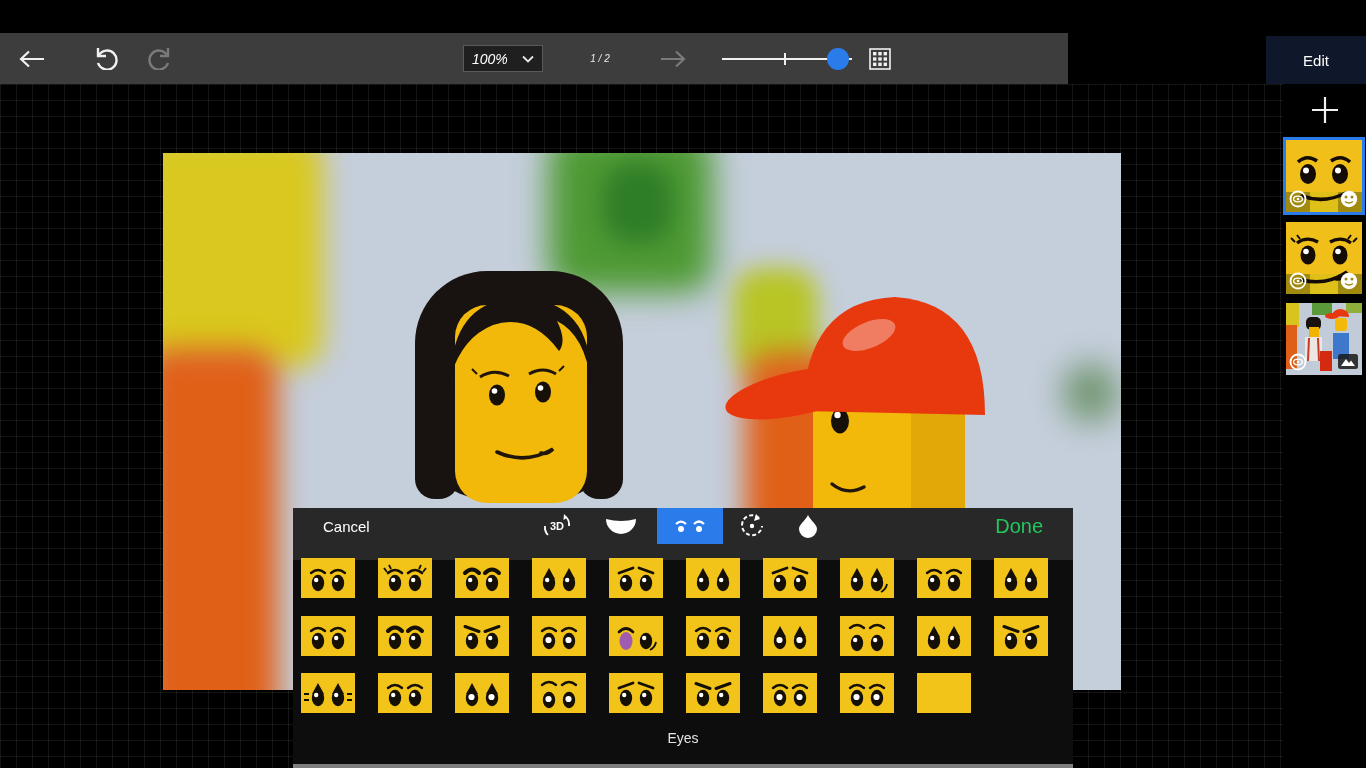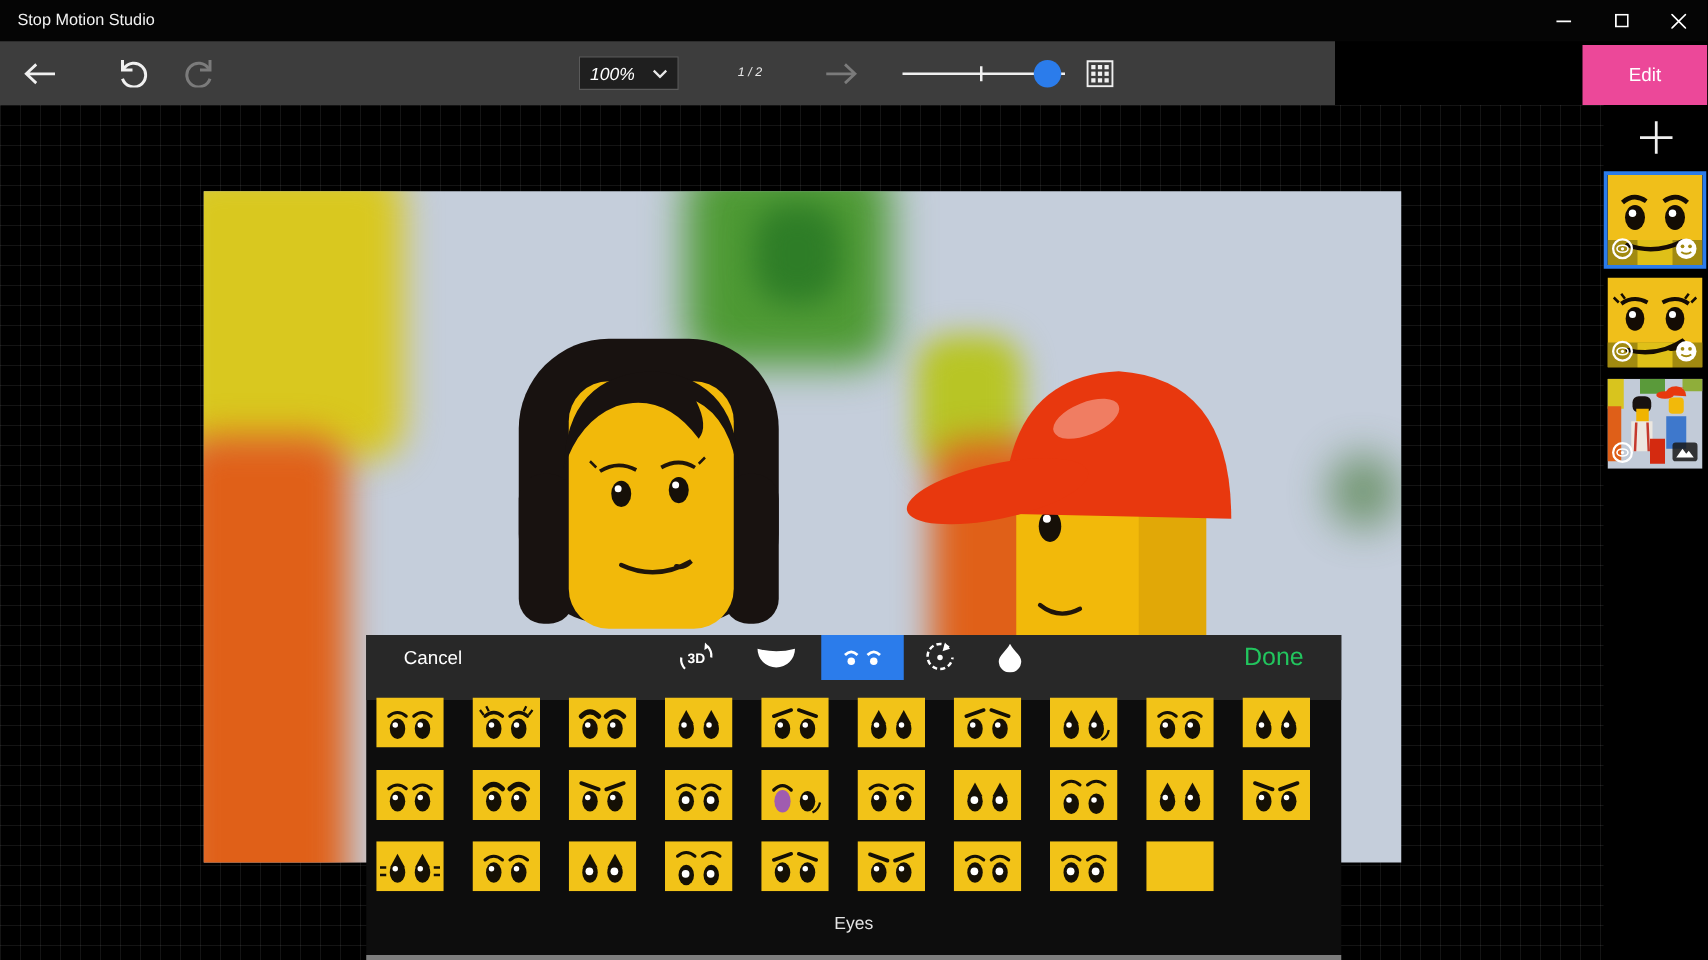--- a/index.html
+++ b/index.html
@@ -17,21 +17,21 @@
   .toolbar{position:absolute;left:0;top:33px;width:1068px;height:51px;background:#3d3d3d;font-style:italic;}
   .tbtn{position:absolute;top:0;height:51px;width:44px;display:flex;align-items:center;justify-content:center;cursor:pointer;}
   .zoom-select{position:absolute;left:463px;top:12px;width:80px;height:27px;background:#1f1f1f;
       border:1px solid #5a5a5a;display:flex;align-items:center;justify-content:space-between;
       padding:0 8px;font-size:14px;color:#fff;cursor:pointer;}
   .frame-ind{position:absolute;left:560px;top:0;width:80px;height:51px;display:flex;align-items:center;justify-content:center;font-size:10px;color:#e8e8e8;}
   .slider{position:absolute;left:718px;top:0;width:140px;height:51px;}
   .slider-track{position:absolute;left:4px;top:25px;width:130px;height:2px;background:#f0f0f0;}
   .slider-tick{position:absolute;left:66px;top:20px;width:2px;height:12px;background:#f0f0f0;}
   .slider-handle{position:absolute;top:15px;width:22px;height:22px;border-radius:50%;background:#2b7ceb;}
-  .edit-btn{position:absolute;left:1266px;top:36px;width:100px;height:48px;background:#ec4899;
+  .edit-btn{position:absolute;left:1266px;top:36px;width:100px;height:48px;background:#0f172a;
       display:flex;align-items:center;justify-content:center;font-size:15px;color:#fff;cursor:pointer;}
 
   
   .canvas{position:absolute;left:0;top:84px;width:1283px;height:684px;background-color:#000;
       background-image:linear-gradient(rgba(255,255,255,0.08) 1px,transparent 1px),
                        linear-gradient(90deg,rgba(255,255,255,0.08) 1px,transparent 1px);
       background-size:16px 16px;}
 
   
   .photo{position:absolute;left:163px;top:69px;width:958px;height:537px;background:#c5cedb;overflow:hidden;}
@@ -63,38 +63,20 @@
   .r0{top:50px;} .r1{top:108px;} .r2{top:165px;}
   .eye-tile{width:54px;height:40px;cursor:pointer;}
   .cat-label{position:absolute;left:0;top:222px;width:780px;text-align:center;font-size:14px;color:#e5e5e5;}
   .panel-strip{position:absolute;left:0;bottom:0;width:780px;height:4px;background:#7e7e7e;}
 </style>
 </head>
 <body>
 
 <div id="app">
 
-  <div class="titlebar">
-    <span class="app-title">Stop Motion Studio</span>
-    <div class="win-btn win-min">
-      <svg width="12" height="12" viewBox="0 0 12 12">
-          <line x1="0" y1="6" x2="12" y2="6" stroke="#fff" stroke-width="1.4"></line>
-        </svg>
-    </div>
-    <div class="win-btn win-max">
-      <svg width="11" height="11" viewBox="0 0 11 11">
-          <rect x="0.7" y="0.7" width="9.6" height="9.6" fill="none" stroke="#fff" stroke-width="1.4"></rect>
-        </svg>
-    </div>
-    <div class="win-btn win-close">
-      <svg width="12" height="12" viewBox="0 0 12 12">
-          <path d="M0,0 L12,12 M12,0 L0,12" stroke="#fff" stroke-width="1.4"></path>
-        </svg>
-    </div>
-  </div>
 
   <div class="toolbar">
     <div class="tbtn" style="left:10px">
       <svg width="26" height="18" viewBox="0 0 26 18">
           <path d="M25,9 H2 M10,1.5 L2,9 L10,16.5" fill="none" stroke="#f0f0f0" stroke-width="2.2"></path>
         </svg>
     </div>
     <div class="tbtn" style="left:84px">
       <svg width="24" height="22" viewBox="0 0 24 22">
           <path d="M5,7 A9.5,9.5 0 1 1 4,15" fill="none" stroke="#f0f0f0" stroke-width="2.4"></path>

